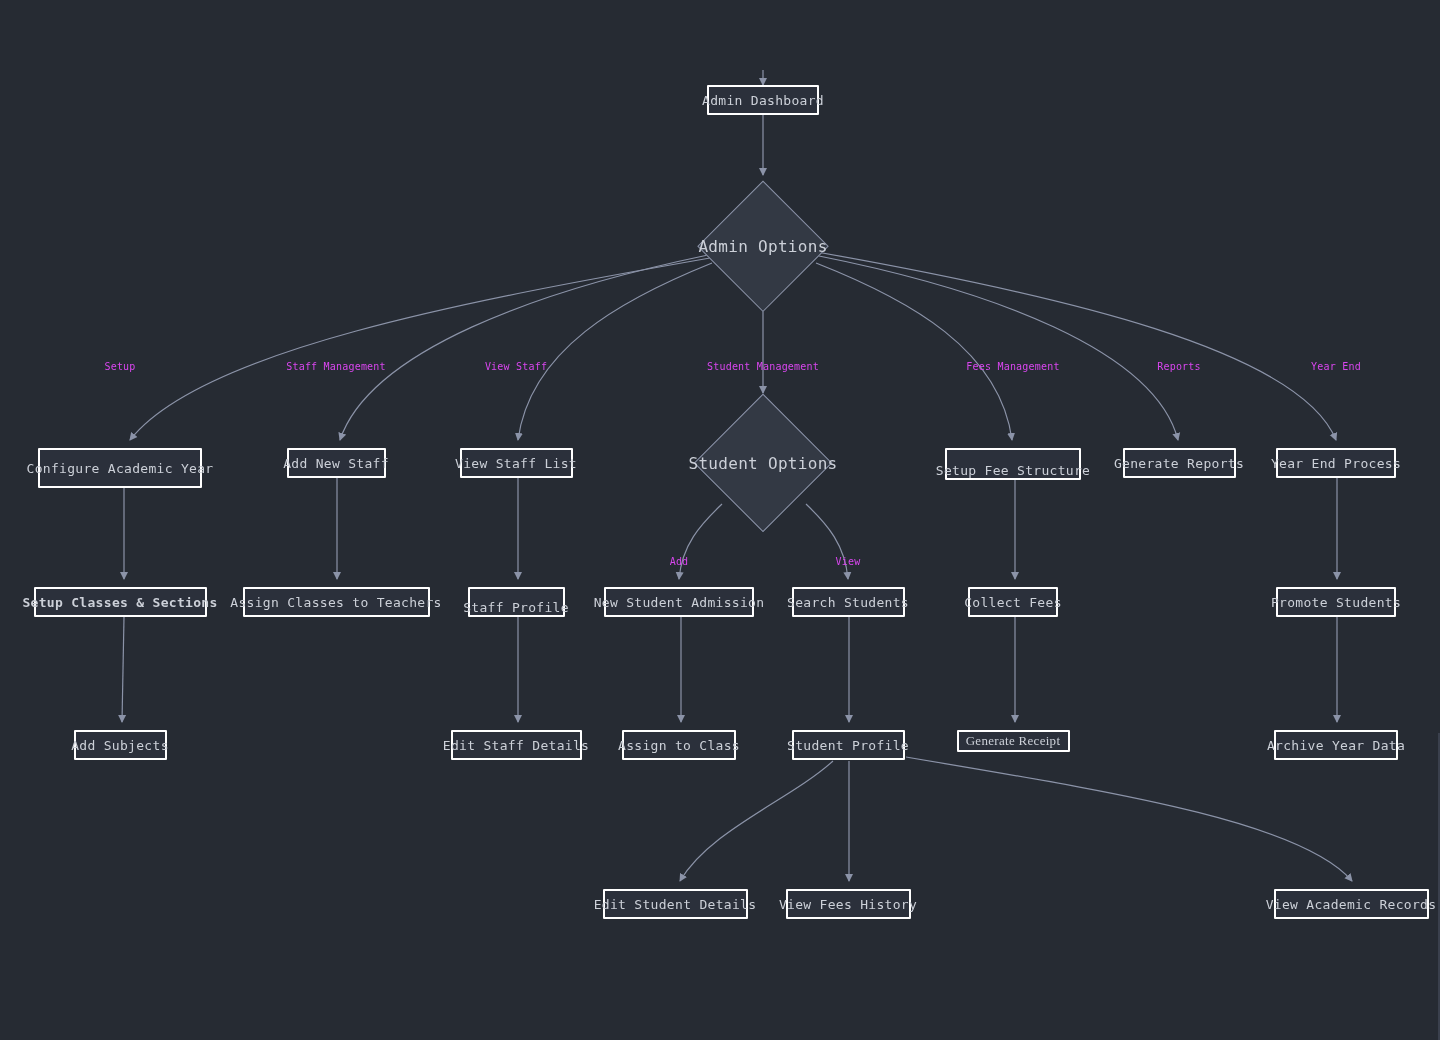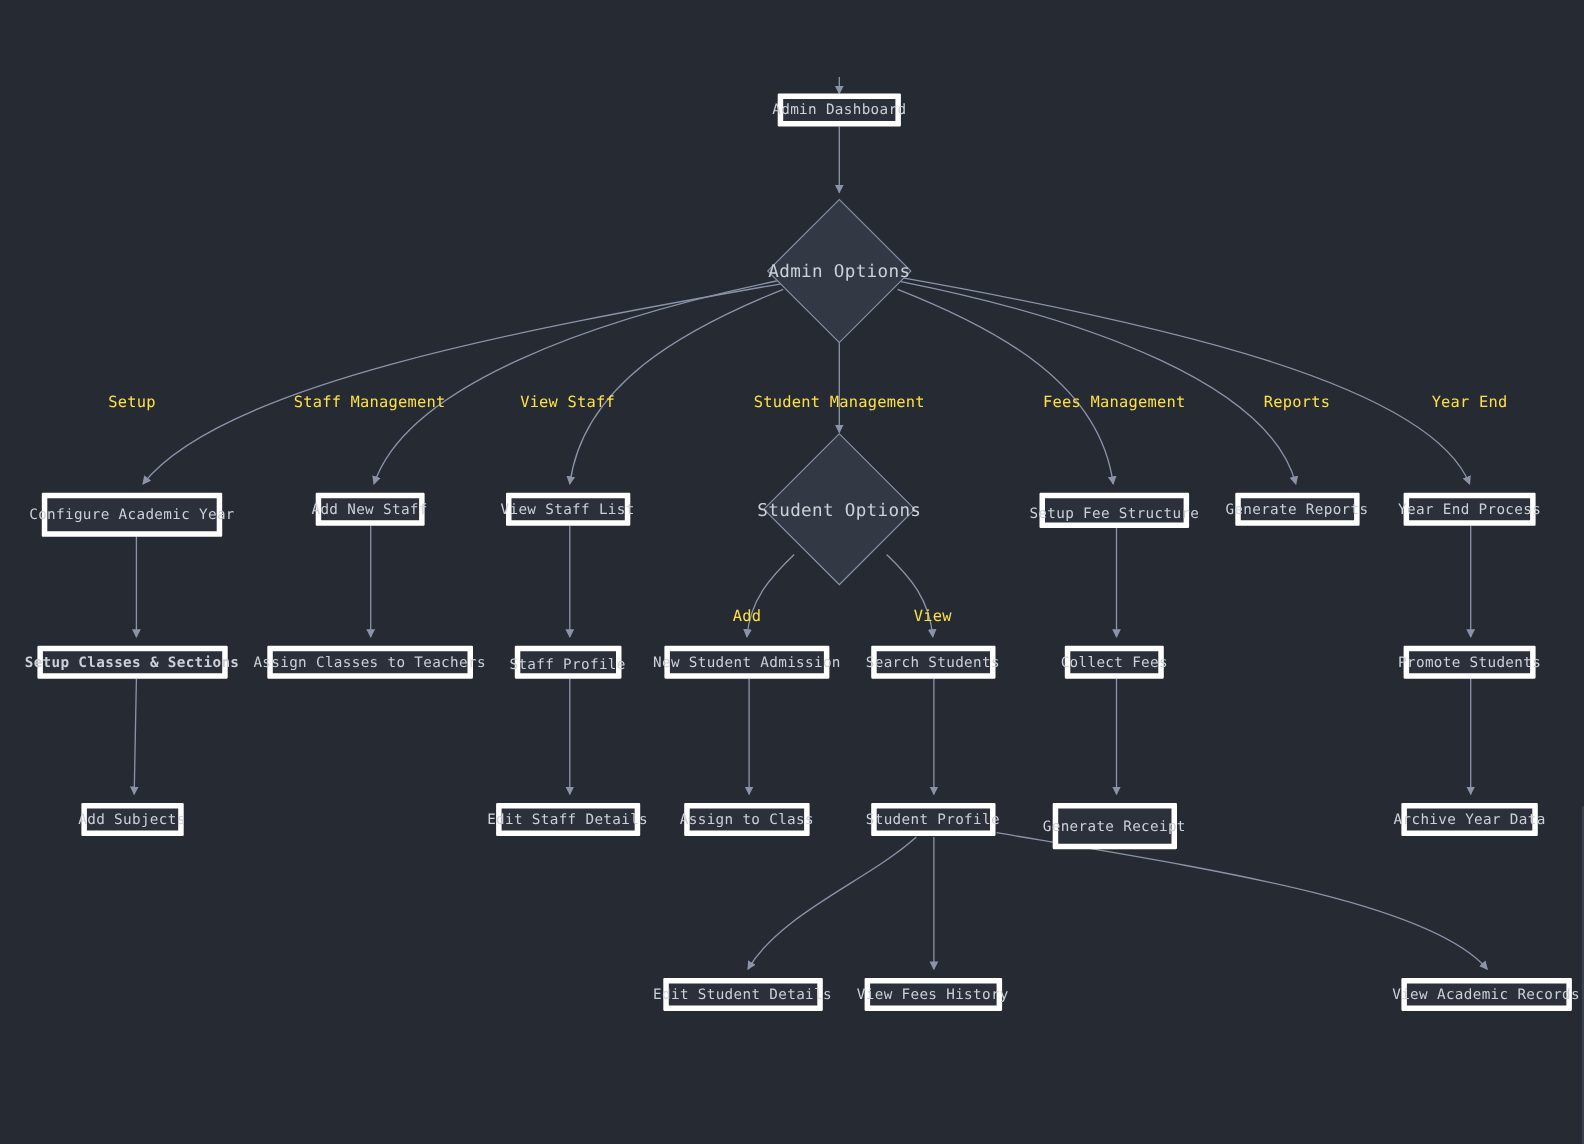--- a/index.html
+++ b/index.html
@@ -29,21 +29,21 @@
     display: flex;
     align-items: center;
     justify-content: center;
     color: #ccd0d8;
     font-size: 13px;
     letter-spacing: 0.3px;
     white-space: nowrap;
   }
   .node.rect {
     background: #2b303b;
-    border: 5px solid #ffffff;
+    border: 2px solid #ffffff;
     border-radius: 1px;
     height: 30px;
   }
   .node.diamond-wrap {
     background: transparent;
     border: none;
   }
   .diamond-shape {
     position: absolute;
     left: 50%;
@@ -53,22 +53,22 @@
     border: 1px solid #8b93a8;
   }
   .diamond-label {
     position: relative;
     z-index: 2;
     color: #ccd0d8;
     font-size: 16px;
   }
   .edge-label {
     position: absolute;
-    color: #fde047;
-    font-size: 14px;
+    color: #d946ef;
+    font-size: 10px;
     white-space: nowrap;
     transform: translate(-50%, -50%);
     letter-spacing: 0.2px;
   }
   .right-rail {
     position: absolute;
     right: 0;
     width: 2px;
     background: #3a404d;
   }
@@ -169,21 +169,21 @@
       </div>
       <div class="node rect" style="left: 450.5px; top: 730px; width: 131px; height: 30px;">
         <span>Edit Staff Details</span>
       </div>
       <div class="node rect" style="left: 622px; top: 730px; width: 114px; height: 30px;">
         <span>Assign to Class</span>
       </div>
       <div class="node rect" style="left: 791.5px; top: 730px; width: 113px; height: 30px;">
         <span>Student Profile</span>
       </div>
-      <div class="node rect" style="left: 956.5px; top: 730px; width: 113px; height: 42px;">
+      <div class="node rect" style="left: 956.5px; top: 730px; width: 113px; height: 22px; font-family: Liberation Serif, serif;">
         <span>Generate Receipt</span>
       </div>
       <div class="node rect" style="left: 1274px; top: 730px; width: 124px; height: 30px;">
         <span>Archive Year Data</span>
       </div>
       <div class="node rect" style="left: 602.5px; top: 889px; width: 145px; height: 30px;">
         <span>Edit Student Details</span>
       </div>
       <div class="node rect" style="left: 785.5px; top: 889px; width: 125px; height: 30px;">
         <span>View Fees History</span>

